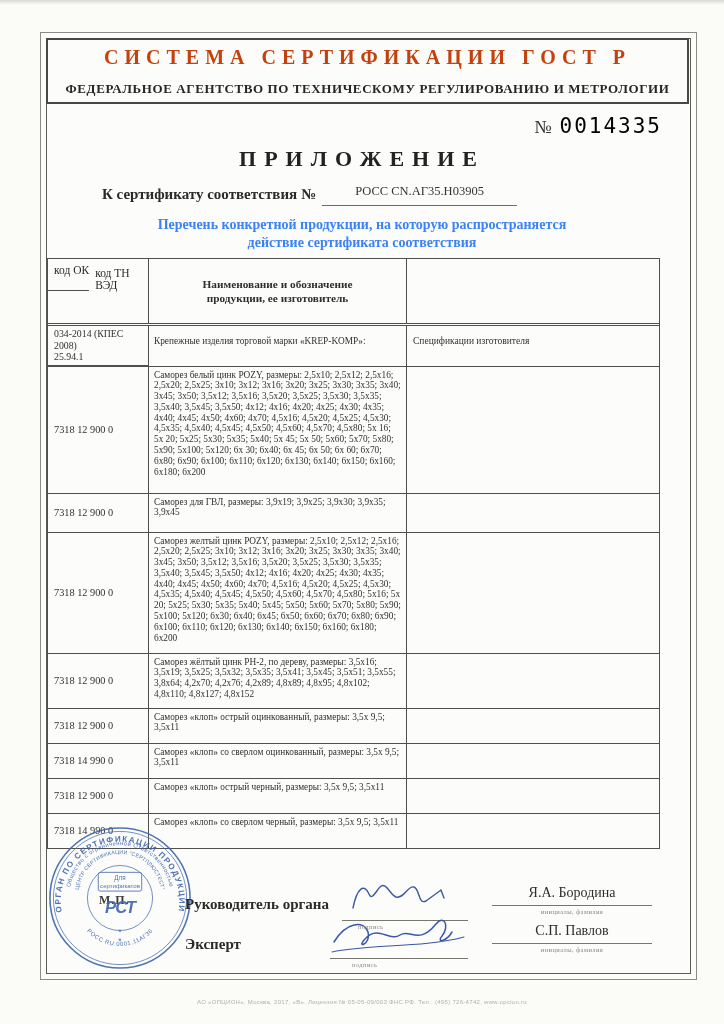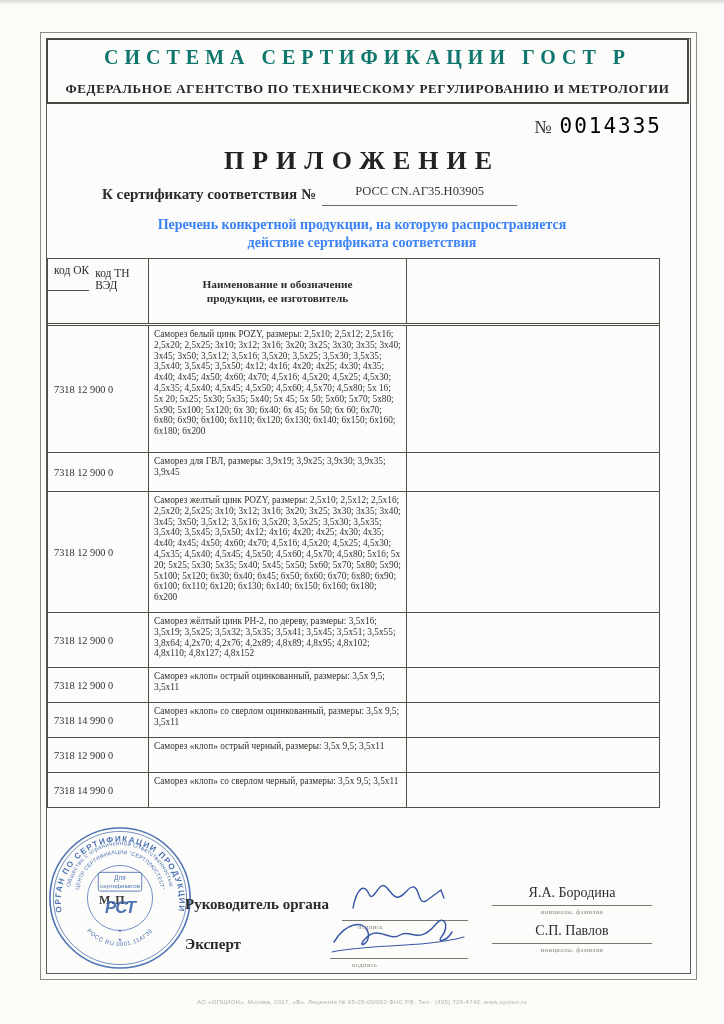--- a/index.html
+++ b/index.html
@@ -11,27 +11,27 @@
   }
   .page-edge-top{position:absolute;left:0;top:0;width:724px;height:5px;
     background:linear-gradient(180deg,#d8d7d3,rgba(216,215,211,0));}
   .frame-outer{position:absolute;left:40px;top:32px;width:655px;height:946px;
     border:1px solid #8a8a86;background:#fcfcfa;}
   .frame-inner{position:absolute;left:46px;top:38px;width:643px;height:934px;
     border:1px solid #5a5a56;}
   .header-band{position:absolute;left:46px;top:38px;width:643px;height:66px;
     border:2px solid #474744;box-sizing:border-box;
     display:flex;flex-direction:column;align-items:center;justify-content:center;}
-  .doc-title{font-weight:bold;font-size:20px;letter-spacing:6px;color:#0f766e;white-space:nowrap;}
+  .doc-title{font-weight:bold;font-size:20px;letter-spacing:6px;color:#c2410c;white-space:nowrap;}
   .doc-subtitle{font-weight:bold;font-size:13px;letter-spacing:0.6px;color:#262626;margin-top:12px;white-space:nowrap;}
   .number-line{position:absolute;top:114px;right:62px;display:flex;align-items:baseline;gap:8px;}
   .number-sign{font-size:18px;color:#333;}
   .number-value{font-family:"DejaVu Sans Mono", monospace;font-size:21px;letter-spacing:2px;color:#000000;}
   .appendix-title{position:absolute;left:0;top:146px;width:724px;text-align:center;
-    font-weight:bold;font-size:26px;letter-spacing:8px;color:#222;}
+    font-weight:bold;font-size:22px;letter-spacing:8px;color:#222;}
   .cert-line{position:absolute;left:0;top:182px;width:619px;display:flex;justify-content:center;align-items:flex-end;gap:6px;}
   .cert-label{font-weight:600;font-size:15px;color:#2a2a2a;}
   .cert-num-wrap{width:195px;border-bottom:1px solid #6b6b67;text-align:center;
     transform:translateY(3px);padding-bottom:2px;}
   .cert-num{font-size:12.5px;color:#333;position:relative;top:-4px;}
   .purpose{position:absolute;left:0;top:216px;width:724px;text-align:center;
     font-weight:bold;font-size:14px;color:#3b82f6;line-height:18px;}
   
   .cert-table{position:absolute;left:47px;top:258px;width:613px;
     border:1px solid #4f4f4b;box-sizing:border-box;background:transparent;font-size:10px;}
@@ -109,20 +109,31 @@
     <div class="c1">
       <div class="h-c1-top">код ОК</div>
       <div class="h-c1-bot">код ТН ВЭД</div>
     </div>
     <div class="c2 h-center">
       <div>Наименование и обозначение</div>
       <div>продукции, ее изготовитель</div>
     </div>
   </div>
 
+  <div class="t-row" style="min-height:34px;">
+    <div class="c1">
+      <div class="code-top">
+        <div>034-2014 (КПЕС 2008)</div>
+        <div>25.94.1</div>
+      </div>
+      <div class="code-gap"></div>
+    </div>
+    <div class="c2" style="padding-top:10px;">Крепежные изделия торговой марки «KREP-KOMP»:</div>
+    <div class="c3" style="padding-top:10px;">Спецификации изготовителя</div>
+  </div>
 
   <div class="t-row" style="min-height:126px;">
     <div class="c1">
       <div class="code-strip"></div>
       <div class="code-cell">7318 12 900 0</div>
     </div>
     <div class="c2">Саморез белый цинк POZY, размеры: 2,5х10; 2,5х12; 2,5х16; 2,5х20; 2,5х25; 3х10; 3х12; 3х16; 3х20; 3х25; 3х30; 3х35; 3х40; 3х45; 3х50; 3,5х12; 3,5х16; 3,5х20; 3,5х25; 3,5х30; 3,5х35; 3,5х40; 3,5х45; 3,5х50; 4х12; 4х16; 4х20; 4х25; 4х30; 4х35; 4х40; 4х45; 4х50; 4х60; 4х70; 4,5х16; 4,5х20; 4,5х25; 4,5х30; 4,5х35; 4,5х40; 4,5х45; 4,5х50; 4,5х60; 4,5х70; 4,5х80; 5х 16; 5х 20; 5х25; 5х30; 5х35; 5х40; 5х 45; 5х 50; 5х60; 5х70; 5х80; 5х90; 5х100; 5х120; 6х 30; 6х40; 6х 45; 6х 50; 6х 60; 6х70; 6х80; 6х90; 6х100; 6х110; 6х120; 6х130; 6х140; 6х150; 6х160; 6х180; 6х200</div>
     <div class="c3"></div>
   </div>
 

